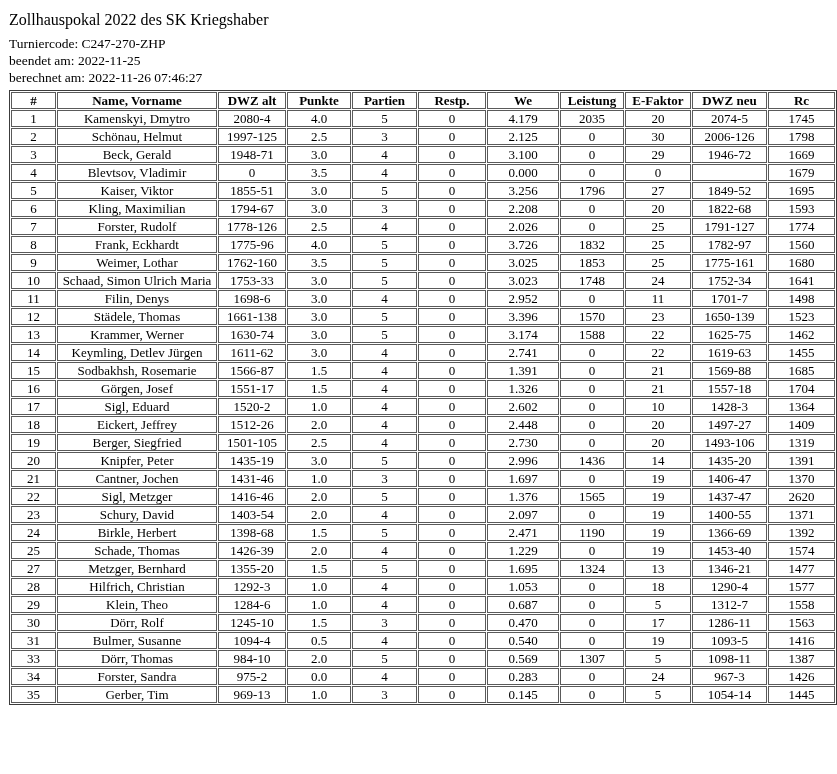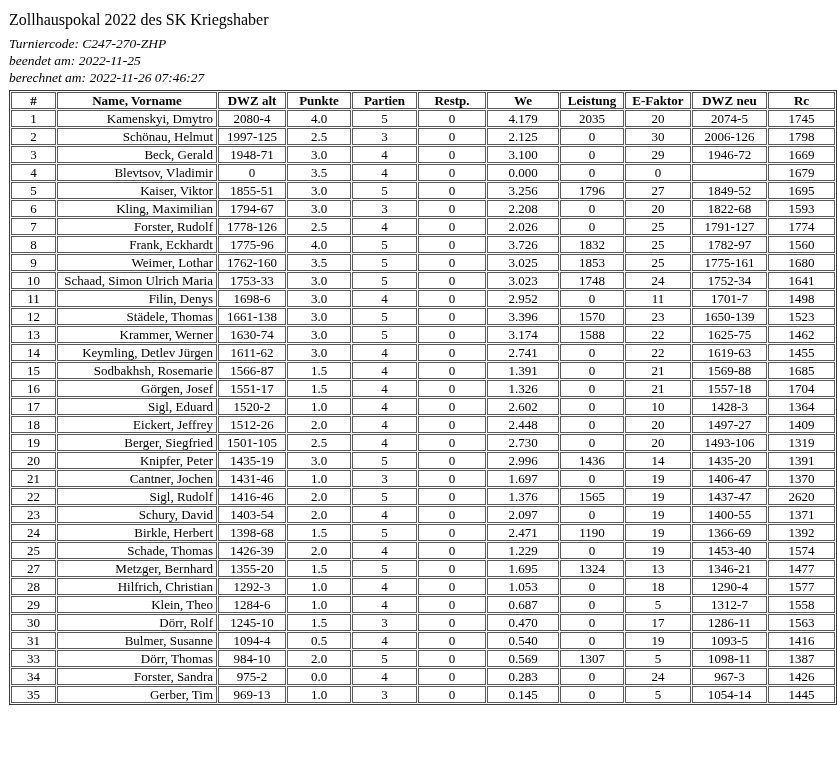--- a/index.html
+++ b/index.html
@@ -19,21 +19,20 @@
   .title {
     font-size: 16px;
     line-height: 24px;
     font-weight: normal;
     margin: 0 0 3px 0;
   }
   .meta-line {
     font-size: 13.5px;
     line-height: 17px;
     margin: 0;
-    font-style: italic;
   }
   table.results {
     margin-top: 4px;
     width: 820px;
     table-layout: fixed;
     border-collapse: separate;
     border-spacing: 1px;
     border: 1px solid #3c3c3c;
     background: #ffffff;
   }
@@ -45,21 +44,21 @@
     padding: 1px 3px;
     overflow: hidden;
     white-space: normal;
     word-wrap: break-word;
   }
   table.results th {
     font-weight: bold;
     text-align: center;
   }
   td.center { text-align: center; }
-  td.left   { text-align: right; padding-left: 4px; }
+  td.left   { text-align: center; padding-left: 4px; }
 </style>
 </head>
 <body>
 
 <h1 class="title">Zollhauspokal 2022 des SK Kriegshaber</h1>
 <p class="meta-line">Turniercode: C247-270-ZHP</p>
 <p class="meta-line">beendet am: 2022-11-25</p>
 <p class="meta-line">berechnet am: 2022-11-26 07:46:27</p>
 
 <table class="results">
@@ -360,21 +359,21 @@
         <td class="center">3</td>
         <td class="center">0</td>
         <td class="center">1.697</td>
         <td class="center">0</td>
         <td class="center">19</td>
         <td class="center">1406-47</td>
         <td class="center">1370</td>
       </tr>
       <tr>
         <td class="center">22</td>
-        <td class="left">Sigl, Rudolf</td>
+        <td class="left">Sigl, Metzger</td>
         <td class="center">1416-46</td>
         <td class="center">2.0</td>
         <td class="center">5</td>
         <td class="center">0</td>
         <td class="center">1.376</td>
         <td class="center">1565</td>
         <td class="center">19</td>
         <td class="center">1437-47</td>
         <td class="center">2620</td>
       </tr>

